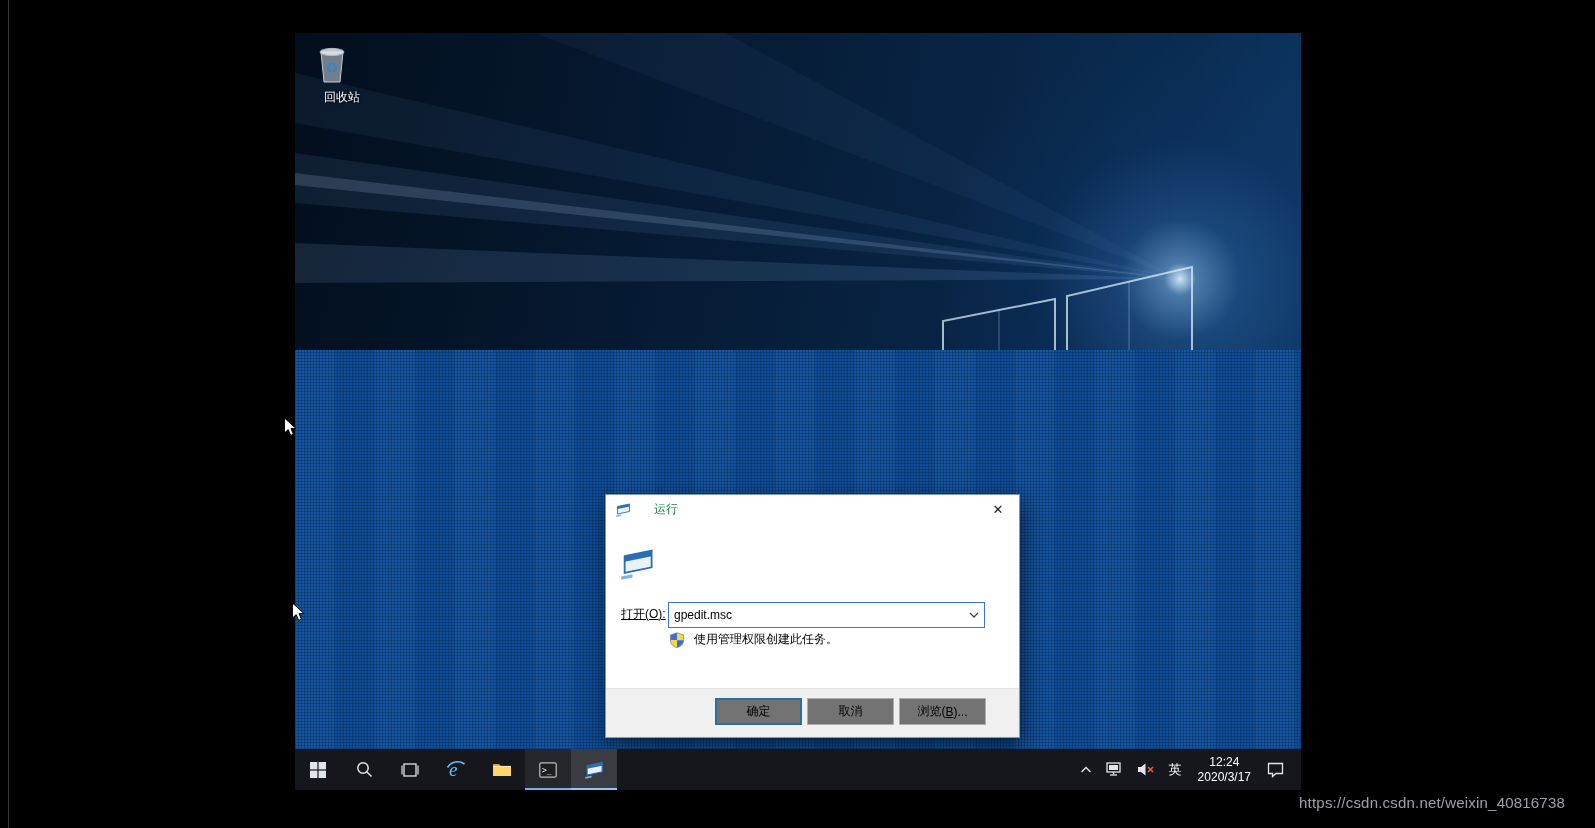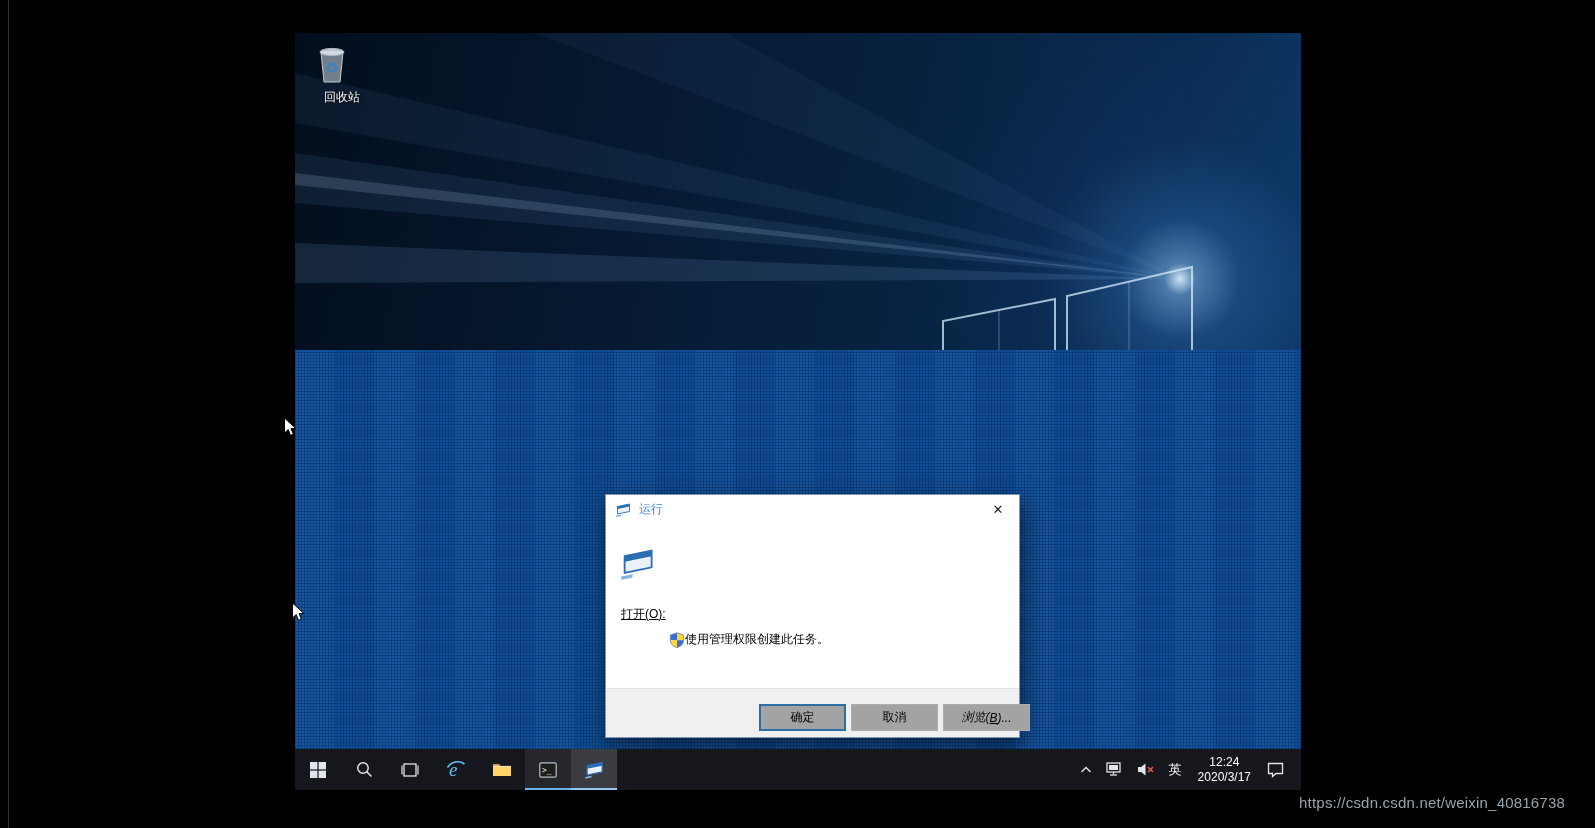--- a/index.html
+++ b/index.html
@@ -27,40 +27,40 @@
 
   
   .recycle{position:absolute;left:2px;top:42px;width:70px;display:flex;flex-direction:column;
            align-items:center;gap:3px;cursor:default;}
   .recycle .label{font-size:12px;color:#fff;text-shadow:1px 1px 2px rgba(0,0,0,.9);margin-left:20px;}
 
   
   .run-dialog{position:absolute;left:310px;top:494px;width:413px;height:242px;background:#fff;
     border:1px solid #7e98b5;box-shadow:3px 8px 22px rgba(0,0,0,.55);font-size:12px;color:#000;}
   .rd-titlebar{height:29px;display:flex;align-items:center;padding-left:9px;position:relative;background:#fff;}
-  .rd-title{margin-left:8px;font-size:12px;color:#3b82f6;}
+  .rd-title{margin-left:23px;font-size:12px;color:#15803d;}
   .rd-close{position:absolute;right:0;top:0;width:42px;height:29px;display:flex;align-items:center;
     justify-content:center;font-size:13px;color:#1a1a1a;cursor:default;}
   .rd-body{position:relative;height:165px;}
   .rd-icon{position:absolute;left:13px;top:22px;}
   .rd-desc{position:absolute;left:64px;top:22px;line-height:17px;}
   .rd-open-label{position:absolute;left:15px;top:78px;height:24px;line-height:24px;text-decoration:underline;}
   .rd-input-wrap{position:absolute;left:62px;top:78px;width:315px;height:24px;border:1px solid #3a76b9;
     display:flex;align-items:stretch;background:#fff;}
   .rd-input{flex:1;border:none;outline:none;font-size:12px;padding:2px 5px;color:#000;
     font-family:"Liberation Sans","DejaVu Sans",sans-serif;}
   .combo-btn{width:20px;display:flex;align-items:center;justify-content:center;background:#fff;}
-  .rd-admin{position:absolute;left:63px;top:107px;display:flex;align-items:center;}
+  .rd-admin{position:absolute;left:63px;top:107px;display:flex;align-items:center;gap:9px;}
   .rd-footer{position:absolute;left:0;bottom:0;width:100%;height:48px;background:#f0f0f0;
     border-top:1px solid #e2e2e2;}
-  .rd-btn{position:absolute;top:15px;width:85px;height:25px;background:#a3a3a3;border:1px solid #adadad;
-    font-size:12px;display:flex;align-items:center;justify-content:center;color:#000;cursor:default;margin-left:44px;}
+  .rd-btn{position:absolute;top:9px;width:85px;height:25px;background:#737373;border:1px solid #adadad;
+    font-size:12px;display:flex;align-items:center;justify-content:center;color:#000;cursor:default;}
   .rd-btn.ok{left:109px;border:1px solid #2e6da4;box-shadow:inset 0 0 0 1px #2e6da4;}
   .rd-btn.cancel{left:201px;}
-  .rd-btn.browse{left:293px;font-style:italic;}
+  .rd-btn.browse{left:293px;}
   .u{text-decoration:underline;}
 
   
   .taskbar{position:absolute;left:0;top:749px;width:1006px;height:41px;background:#15171d;
     display:flex;align-items:stretch;}
   .tb-btn{width:46px;height:41px;display:flex;align-items:center;justify-content:center;position:relative;}
   .tb-btn.running{background:rgba(255,255,255,.07);box-shadow:inset 0 -2px 0 #6fb2e8;}
   .tb-btn.focused{background:rgba(255,255,255,.16);box-shadow:inset 0 -2px 0 #8fc6f2;}
   .tray{margin-left:auto;display:flex;align-items:center;height:100%;padding-right:10px;}
   .tray-item{height:100%;display:flex;align-items:center;justify-content:center;padding:0 7px;color:#fff;}
@@ -123,20 +123,28 @@
 
       <div class="rd-body">
         <svg class="rd-icon" width="36" height="36" viewBox="0 0 32 32">
           <polygon points="5,9 29,4 29,19 5,24" fill="#e9f2fa" stroke="#2a6db5" stroke-width="1.6"></polygon>
           <polygon points="5,9 29,4 29,9 5,14" fill="#2a6db5"></polygon>
           <polygon points="2,27 12,25 12,28 2,30" fill="#7fb3e0"></polygon>
         </svg>
 
         <div class="rd-open-label"><span>打开(</span><span class="u">O</span><span>):</span></div>
 
+        <div class="rd-input-wrap">
+          <input class="rd-input" type="text" value="gpedit.msc" style="">
+          <span class="combo-btn">
+            <svg width="10" height="6" viewBox="0 0 10 6">
+              <polyline points="1,1 5,5 9,1" fill="none" stroke="#444" stroke-width="1.3"></polyline>
+            </svg>
+          </span>
+        </div>
 
         <div class="rd-admin">
           <svg width="16" height="16" viewBox="0 0 16 16">
             <defs>
                 <clipPath id="shieldClip">
                   <path d="M8 0.8 L14.6 3 V8.1 C14.6 12 11.9 14.6 8 15.6 C4.1 14.6 1.4 12 1.4 8.1 V3 Z"></path>
                 </clipPath>
               </defs>
             <g clip-path="url(#shieldClip)">
               <rect x="0" y="0" width="8" height="8.2" fill="#3a6fd8"></rect>

